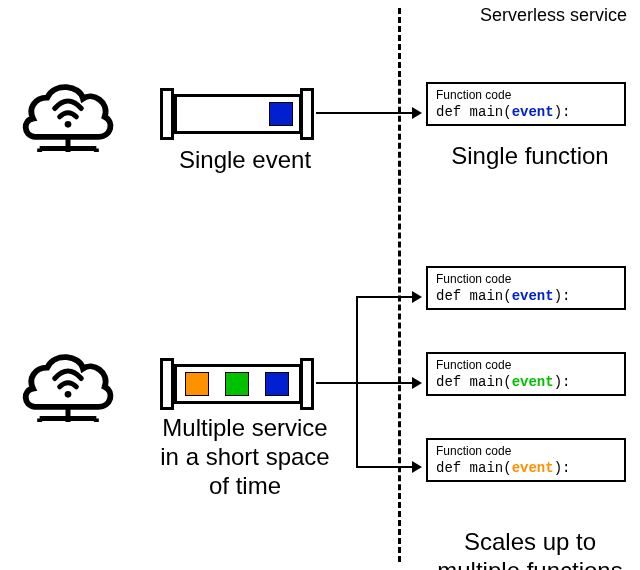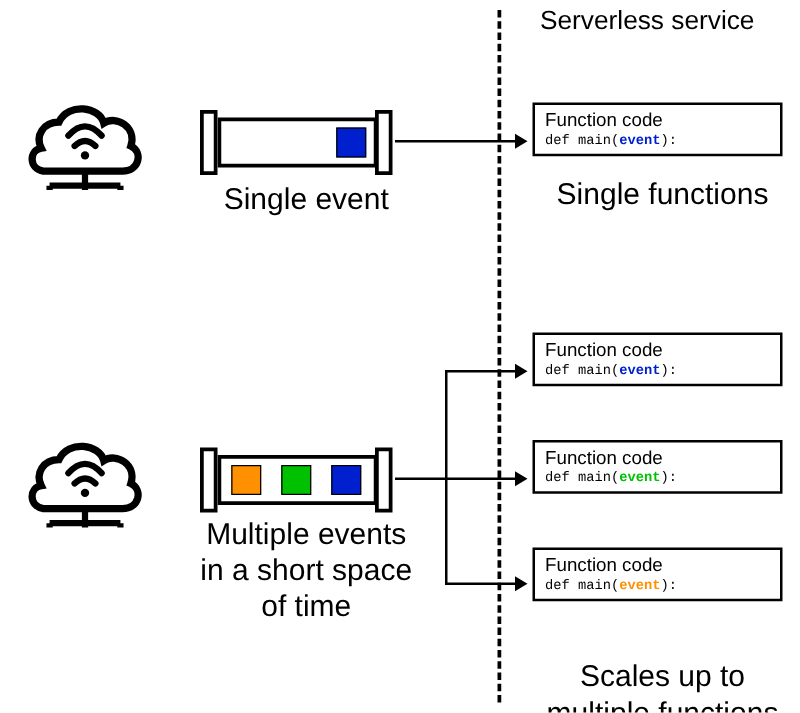--- a/index.html
+++ b/index.html
@@ -36,24 +36,24 @@
   }
   .blue  { background:#0020d0; }
   .green { background:#00c000; }
   .orange{ background:#ff9000; }
   .fnbox {
     border: 2px solid #000;
     padding: 4px 8px;
     width: 200px;
     background:#fff;
   }
-  .fnbox .title { font-size: 15px; margin-bottom:2px; }
-  .fnbox .code  { font-family: "Consolas","Courier New",monospace; font-size:11px; white-space:nowrap; }
+  .fnbox .title { font-size: 12px; margin-bottom:2px; }
+  .fnbox .code  { font-family: "Consolas","Courier New",monospace; font-size:14px; white-space:nowrap; }
   .label { font-size: 24px; text-align:center; line-height:1.2; }
-  .header { font-size: 21px; }
+  .header { font-size: 18px; margin-left: 48px; }
   .dash {
     position:absolute;
     top: 8px;
     bottom: 8px;
     left: 398px;
     border-left: 3px dashed #000;
     border-right: none;
     width:0;
   }
   .arrow-line {
@@ -102,21 +102,21 @@
 <div class="arrow-head" style="left:412px; top:107px;"></div>
 
 <div class="abs fnbox" style="left:426px; top:82px;">
   <div class="title">Function code</div>
   <div class="code">
     <span>def </span><span>main(</span><b style="color:#0020d0">event</b><span>):</span>
   </div>
 </div>
 
 <div class="abs label" style="left:170px; top:146px; width:150px;">Single event</div>
-<div class="abs label" style="left:440px; top:142px; width:180px;">Single functions</div>
+<div class="abs label" style="left:440px; top:142px; width:180px;">Single function</div>
 
 <div class="abs cloud-icon" style="left:18px; top:330px;">
   <svg viewBox="0 0 120 110" width="100" height="92">
     <path d="M35 45 C20 45 12 58 18 70 C6 72 6 90 20 92 L96 92 C112 92 116 74 104 68 C110 50 90 38 78 46 C74 30 44 26 35 45 Z" fill="none" stroke="#000" stroke-width="7"></path>
     <path d="M44 58 Q60 40 76 58" fill="none" stroke="#000" stroke-width="6" stroke-linecap="round"></path>
     <path d="M50 68 Q60 58 70 68" fill="none" stroke="#000" stroke-width="6" stroke-linecap="round"></path>
     <circle cx="60" cy="77" r="4" fill="#000"></circle>
     <line x1="60" y1="92" x2="60" y2="106" stroke="#000" stroke-width="6"></line>
     <line x1="26" y1="106" x2="94" y2="106" stroke="#000" stroke-width="6"></line>
     <line x1="26" y1="106" x2="26" y2="116" stroke="#000" stroke-width="6"></line>
@@ -161,17 +161,17 @@
     <span>def </span><span>main(</span><b style="color:#00c000">event</b><span>):</span>
   </div>
 </div>
 <div class="abs fnbox" style="left:426px; top:438px;">
   <div class="title">Function code</div>
   <div class="code">
     <span>def </span><span>main(</span><b style="color:#ff9000">event</b><span>):</span>
   </div>
 </div>
 
-<div class="abs label" style="left:150px; top:414px; width:190px; white-space:pre-line;">Multiple events
+<div class="abs label" style="left:150px; top:414px; width:190px; white-space:pre-line;">Multiple service
 in a short space
 of time</div>
 <div class="abs label" style="left:430px; top:528px; width:200px; white-space:pre-line;">Scales up to
 multiple functions</div>
 
 </body></html>

